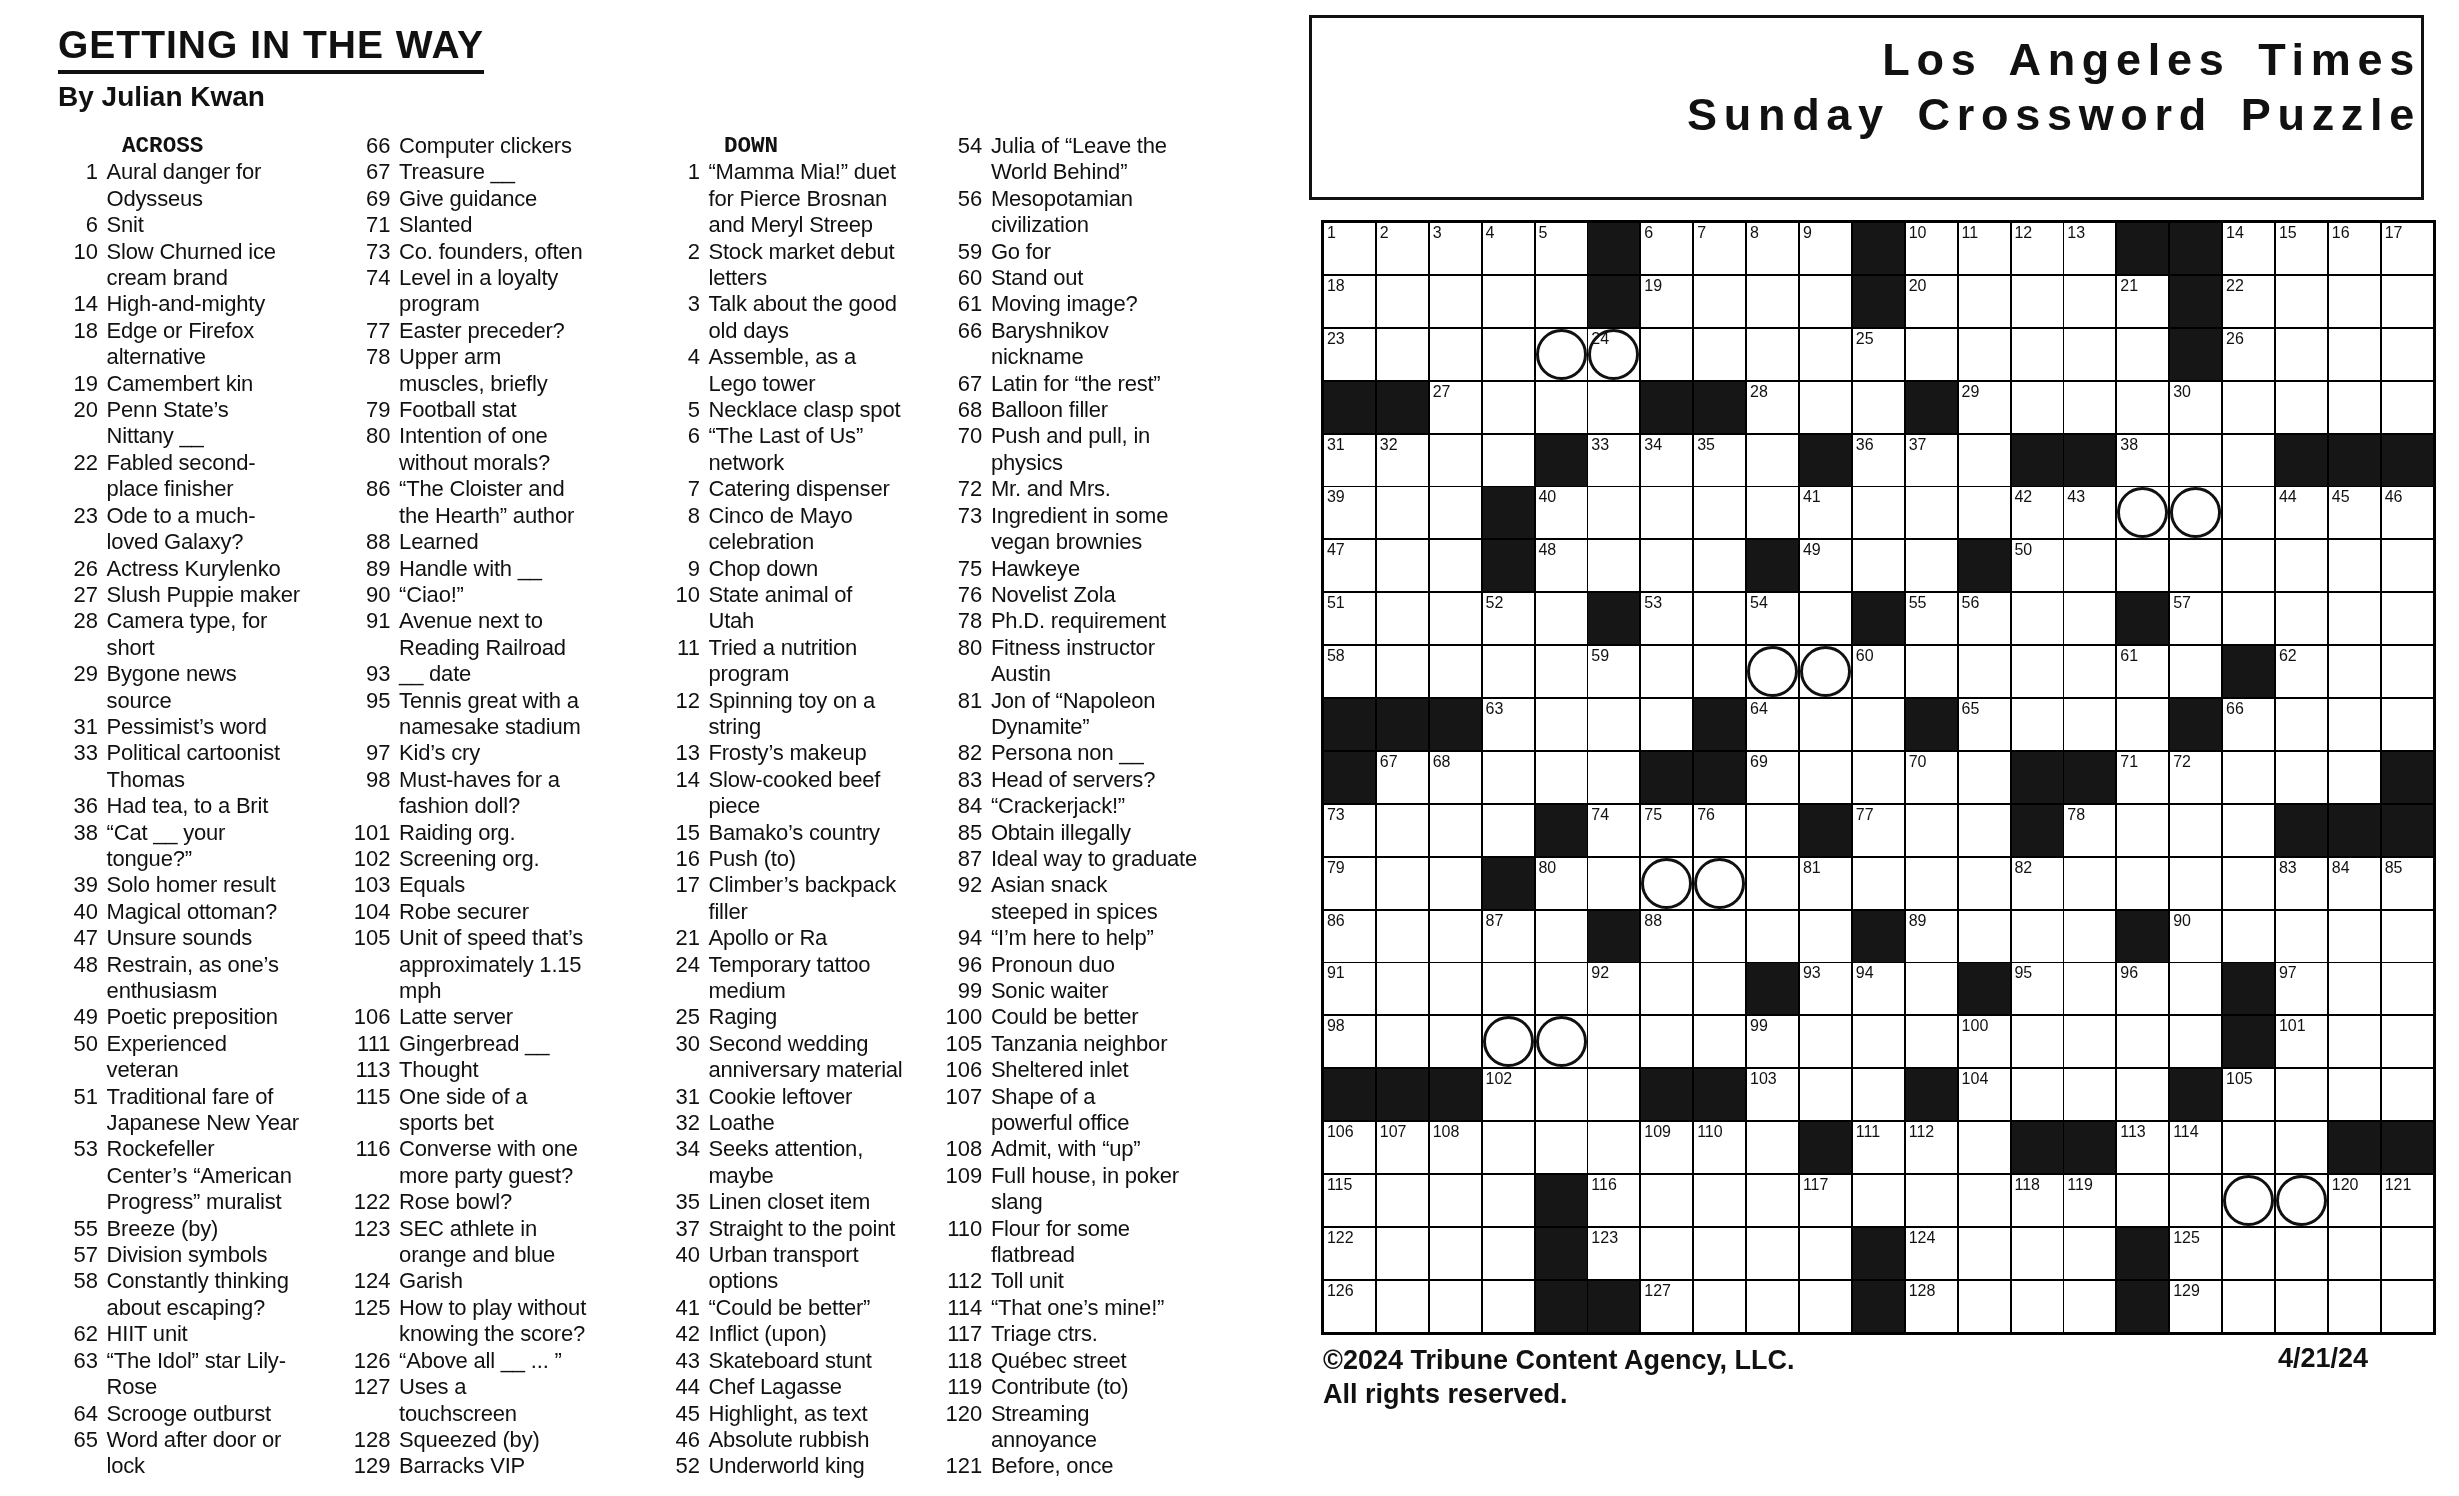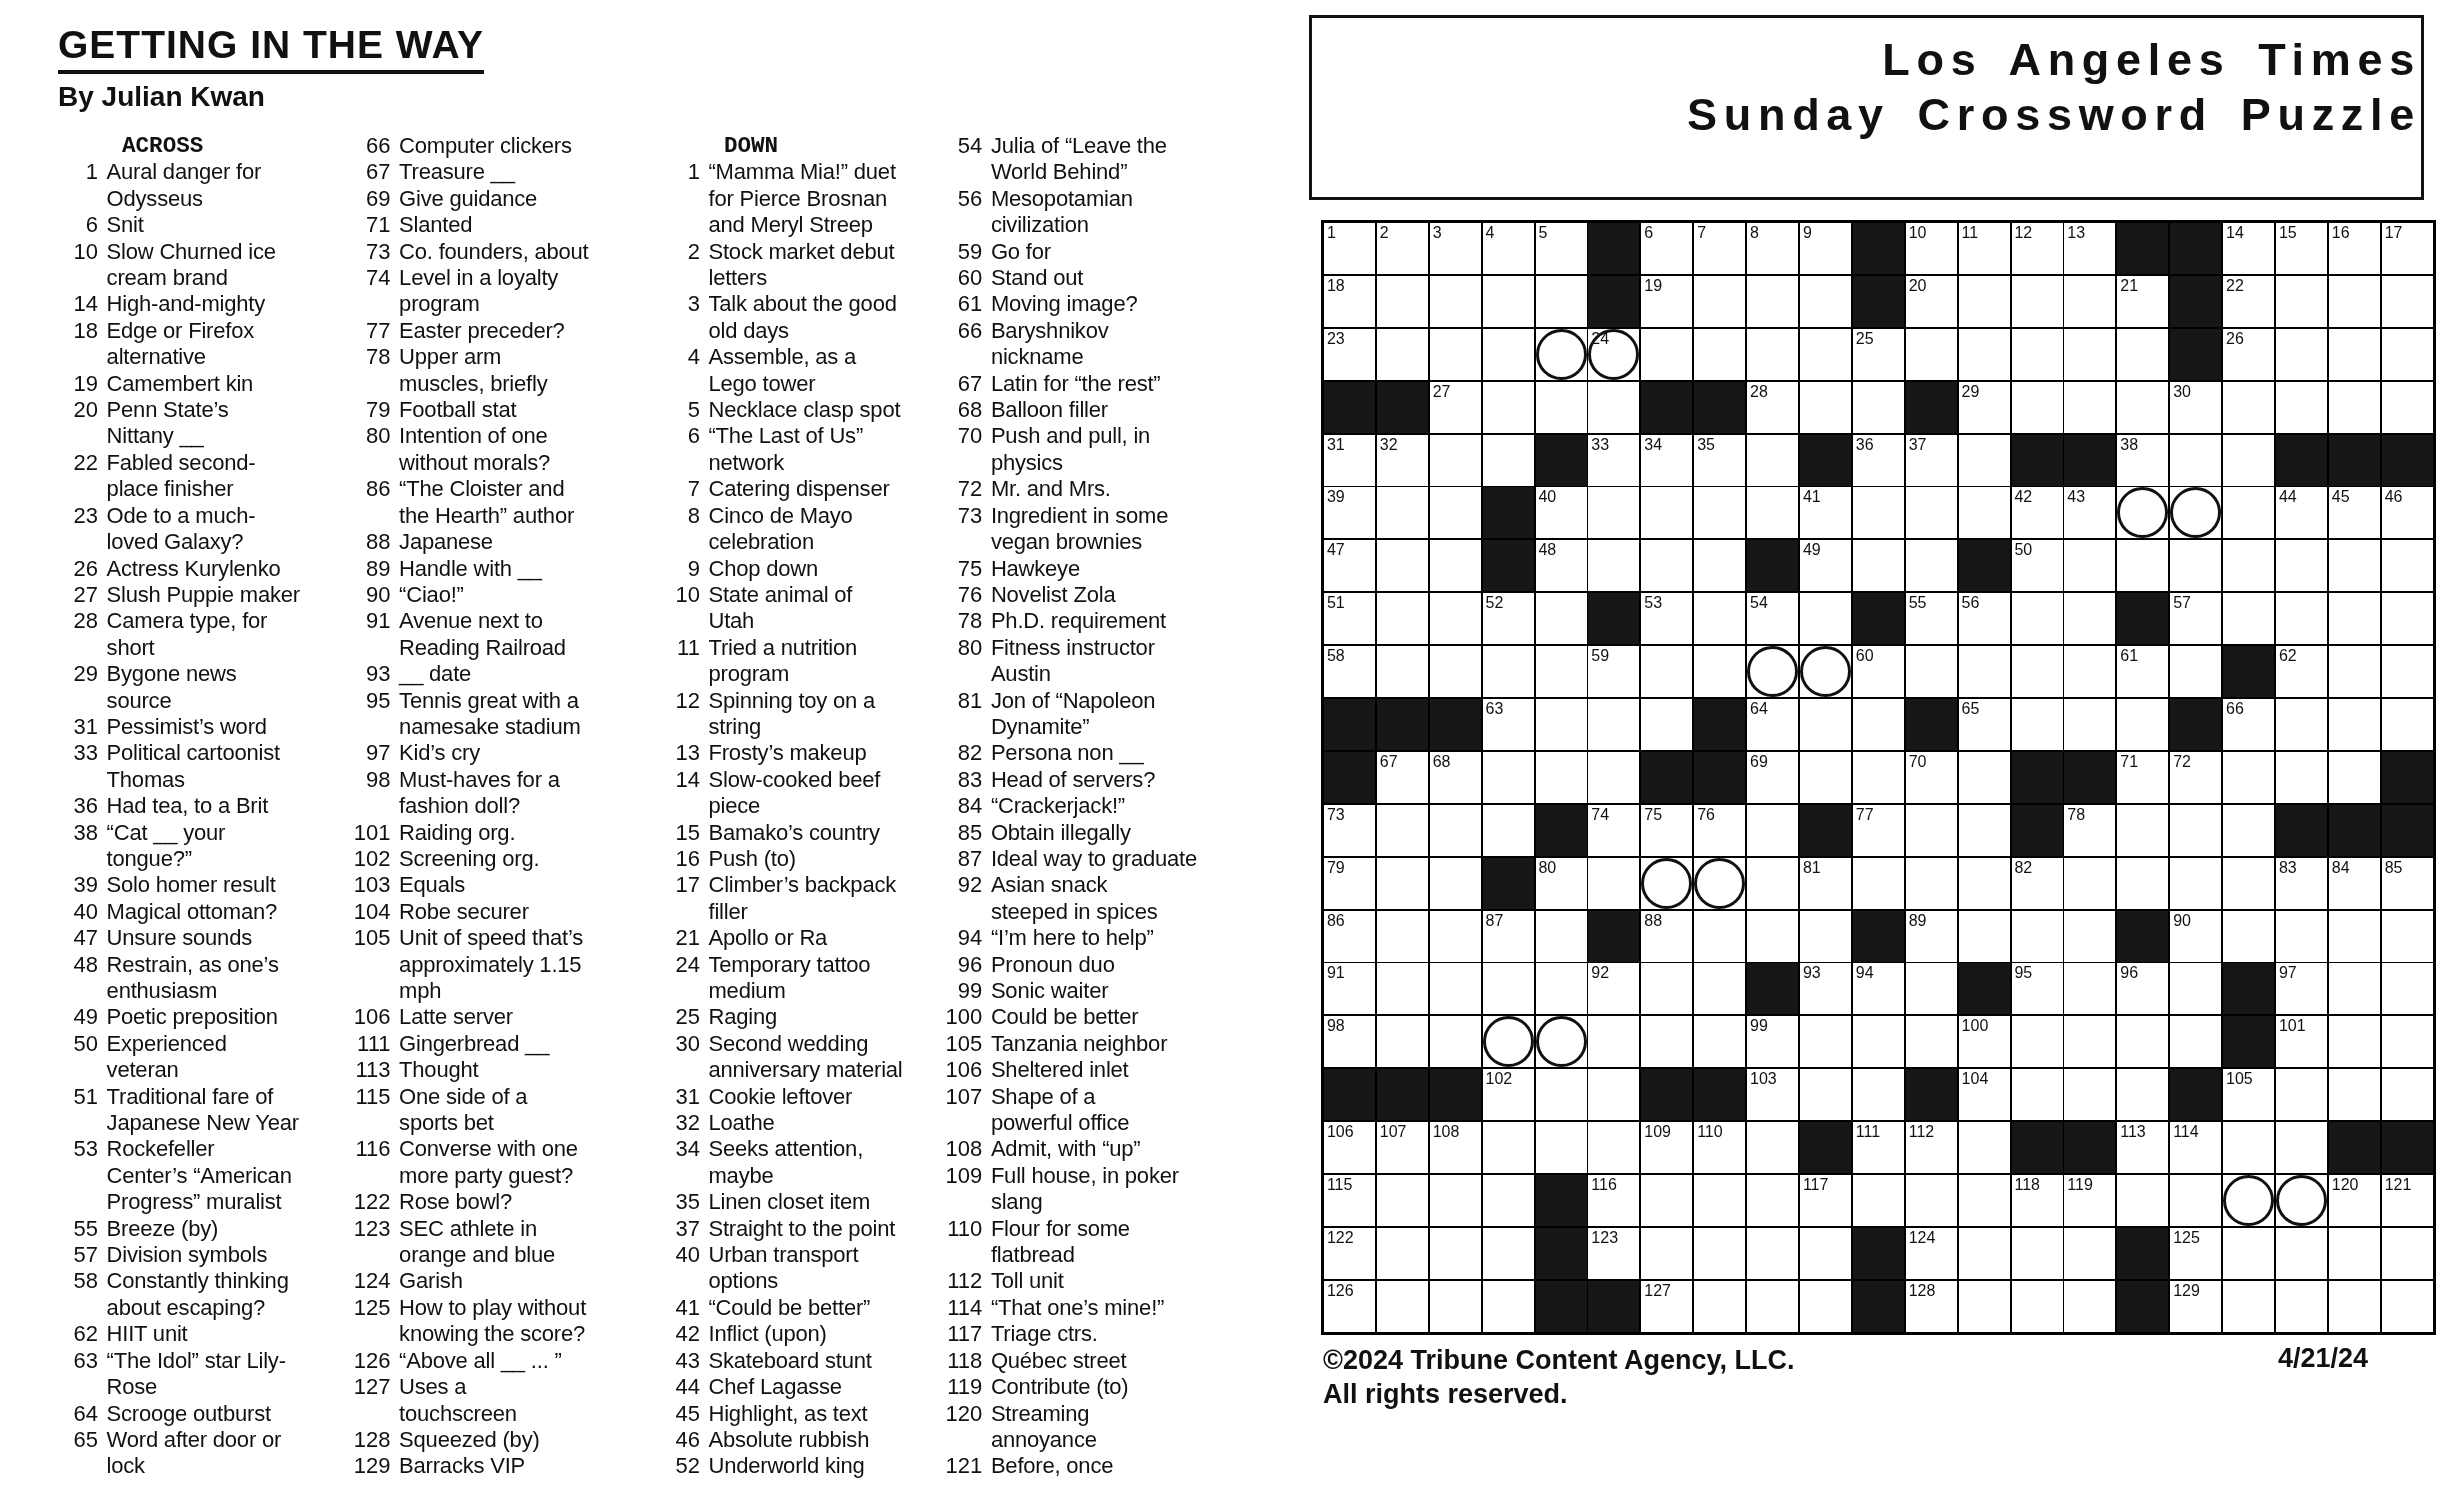--- a/index.html
+++ b/index.html
@@ -202,21 +202,21 @@
         <div class="clue">
           <div class="num">69</div>
           <div class="txt">Give guidance</div>
         </div>
         <div class="clue">
           <div class="num">71</div>
           <div class="txt">Slanted</div>
         </div>
         <div class="clue">
           <div class="num">73</div>
-          <div class="txt">Co. founders, about</div>
+          <div class="txt">Co. founders, often</div>
         </div>
         <div class="clue">
           <div class="num">74</div>
           <div class="txt">Level in a loyalty
 program</div>
         </div>
         <div class="clue">
           <div class="num">77</div>
           <div class="txt">Easter preceder?</div>
         </div>
@@ -234,21 +234,21 @@
           <div class="txt">Intention of one
 without morals?</div>
         </div>
         <div class="clue">
           <div class="num">86</div>
           <div class="txt">“The Cloister and
 the Hearth” author</div>
         </div>
         <div class="clue">
           <div class="num">88</div>
-          <div class="txt">Japanese</div>
+          <div class="txt">Learned</div>
         </div>
         <div class="clue">
           <div class="num">89</div>
           <div class="txt">Handle with __</div>
         </div>
         <div class="clue">
           <div class="num">90</div>
           <div class="txt">“Ciao!”</div>
         </div>
         <div class="clue">

